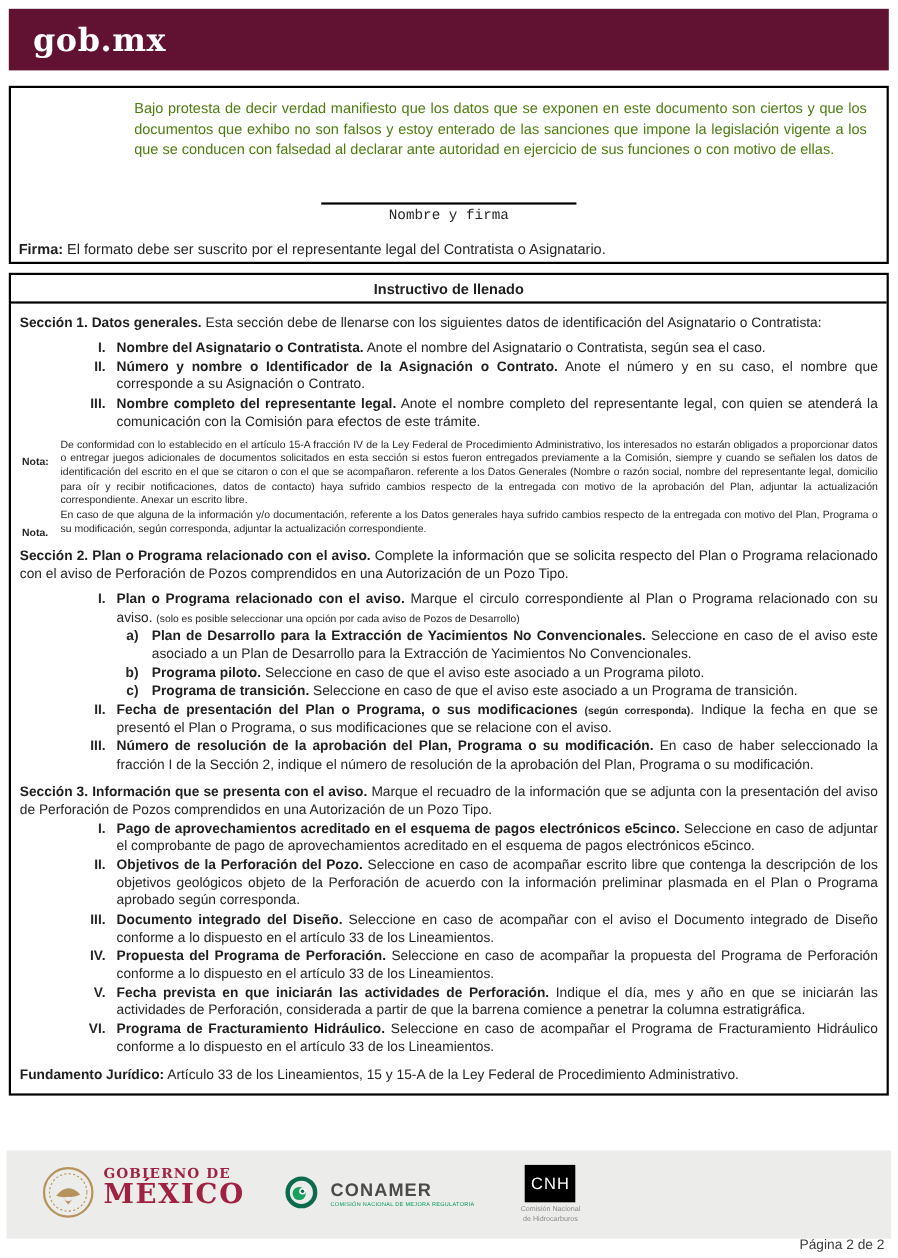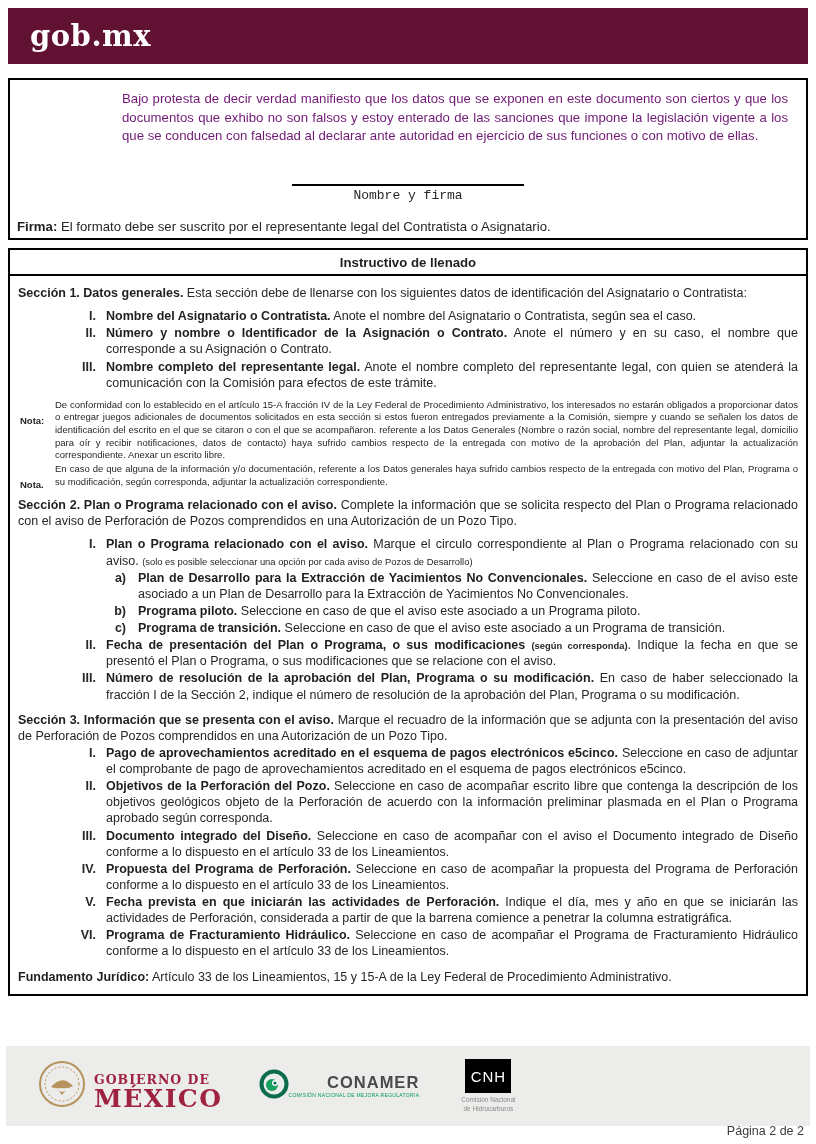--- a/index.html
+++ b/index.html
@@ -11,21 +11,21 @@
   .topbar{background:#611232;height:56px;display:flex;align-items:center;padding-left:22px;}
   .gobmx{color:#ffffff;font-family:"DejaVu Serif",serif;font-weight:700;font-size:29px;letter-spacing:.5px;}
 
   
   .graybar{margin-top:2px;border:2px solid #000;background:#e8e8e6;height:58px;
            display:flex;align-items:center;justify-content:center;}
   .graybar span{font-size:16.5px;color:#2e2e2e;}
 
   
   .decl-box{margin-top:14px;border:2px solid #000;height:162px;position:relative;box-sizing:border-box;}
-  .decl-text{margin:10px 18px 0 112px;text-align:justify;font-size:13.2px;line-height:1.42;color:#701a75;}
+  .decl-text{margin:10px 18px 0 112px;text-align:justify;font-size:13.2px;line-height:1.42;color:#4d7c0f;}
   .sig{position:absolute;left:0;right:0;top:104px;text-align:center;font-family:Liberation Mono, monospace;}
   .sig-line{width:232px;margin:0 auto;border-top:2px solid #000;}
   .sig-label{font-size:13px;margin-top:2px;color:#262626;}
   .firma{position:absolute;left:7px;bottom:4px;margin:0;font-size:13.2px;color:#262626;}
 
   
   .inst-box{margin-top:8px;border:2px solid #000;padding-bottom:9px;}
   .inst-title{text-align:center;font-weight:700;font-size:13.2px;padding:5px 0 4px;border-bottom:2px solid #000;color:#1f1f1f;}
   .inst-body{padding:0 8px;font-size:12.5px;line-height:1.29;color:#262626;}
   .sec{margin:9px 0 0;text-align:justify;}
@@ -38,25 +38,25 @@
   .sm{font-size:9.4px;}
   .sm-b{font-size:9.4px;font-weight:700;}
   .notes{margin-top:8px;}
   .note{position:relative;padding-left:37px;font-size:9.5px;line-height:1.33;text-align:justify;margin-top:1px;}
   .note .nlabel{position:absolute;left:2px;top:16px;font-weight:700;}
   .legal{margin:9px 0 0;text-align:justify;}
 
   
   .footer-band{position:absolute;left:6px;right:6px;top:1046px;height:80px;background:#ececea;
                display:flex;align-items:center;}
-  .gm-logo{display:flex;align-items:flex-end;gap:8px;margin-left:32px;}
+  .gm-logo{display:flex;align-items:flex-start;gap:8px;margin-left:32px;}
   .gm-text{color:#9f2241;font-family:"DejaVu Serif",serif;font-weight:700;line-height:1.05;}
   .gm-l1{font-size:12.5px;letter-spacing:1px;}
   .gm-l2{font-size:25px;letter-spacing:1.5px;}
-  .conamer{display:flex;align-items:center;gap:0;margin-left:36px;text-align:right;}
+  .conamer{display:flex;align-items:center;gap:12px;margin-left:36px;}
   .conamer-text{line-height:1;}
   .conamer-name{font-size:16.5px;font-weight:700;color:#4a4a4a;letter-spacing:1px;}
   .conamer-sub{font-size:5px;color:#009a5b;margin-top:2px;letter-spacing:.3px;}
   .cnh{margin-left:42px;text-align:center;}
   .cnh-box{width:46px;height:34px;background:#000000;color:#fff;display:flex;align-items:center;
            justify-content:center;font-size:15px;letter-spacing:1px;margin:0 auto;}
   .cnh-sub{font-size:6.5px;color:#8a8a8a;line-height:1.25;margin-top:3px;}
   .contact{margin-left:auto;margin-right:10px;width:214px;font-size:10px;line-height:1.36;
            text-align:justify;color:#2b2b2b;}
   .contact-label{font-weight:700;}

